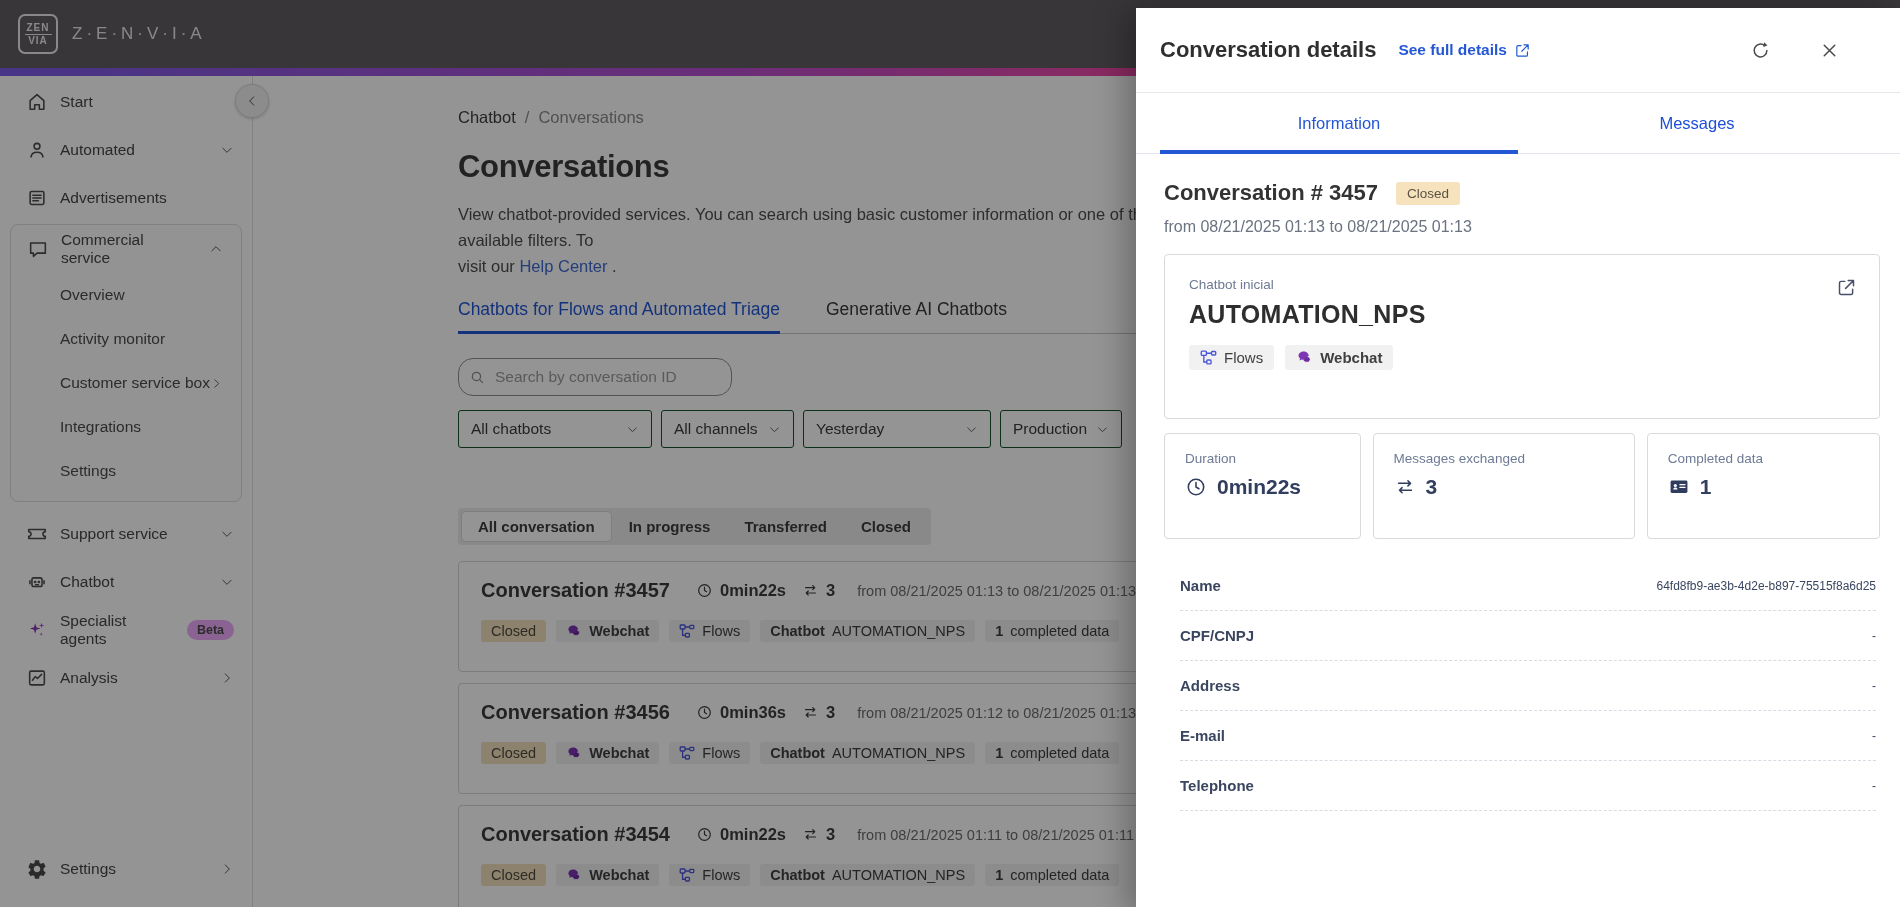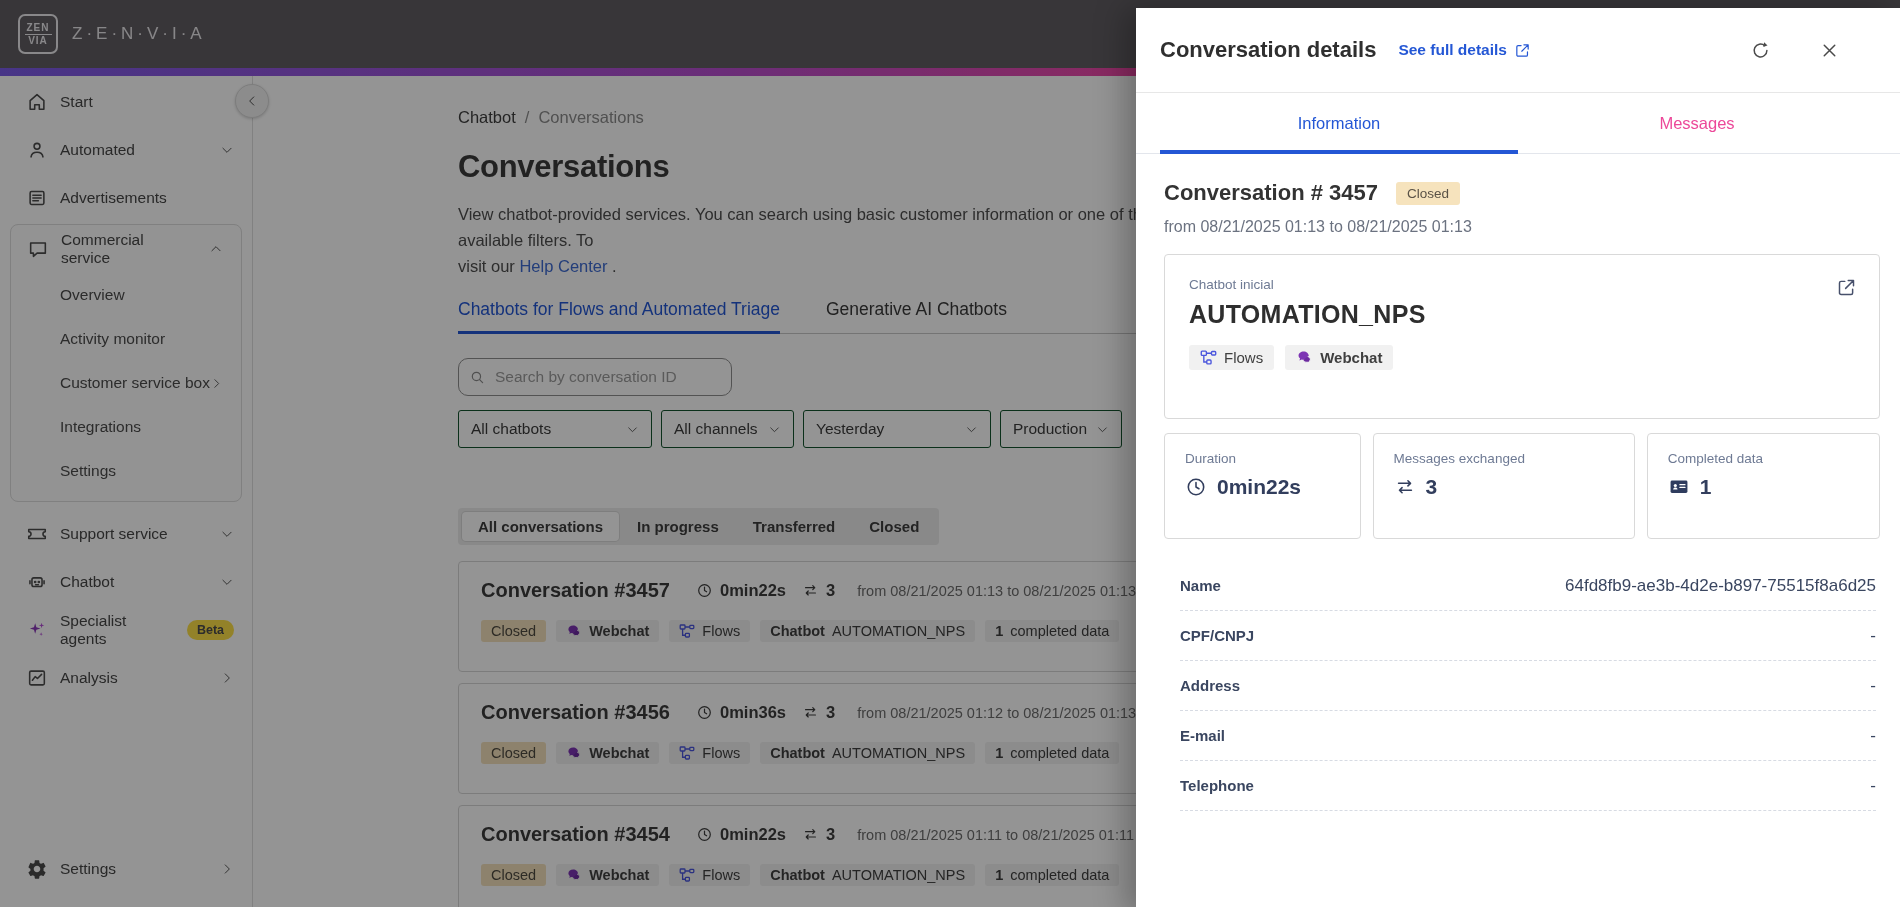--- a/index.html
+++ b/index.html
@@ -27,38 +27,38 @@
     padding:2px 0 14px; position:relative; flex-shrink:0; }
   .side-item { height:48px; display:flex; align-items:center; gap:12px; padding:0 18px 0 26px;
     font-size:15.5px; color:#474747; cursor:pointer; }
   .side-item svg { width:22px; height:22px; color:#4c4c4c; flex-shrink:0; }
   .chev { margin-left:auto; }
   .chev svg { width:14px; height:14px; color:#555; }
   .side-group { margin:2px 10px 0; border:1px solid #dcdcdc; border-radius:8px; padding-bottom:8px; background:#fdfdfd; }
   .side-group .side-item { padding-left:16px; }
   .sub-item { height:44px; display:flex; align-items:center; padding:0 18px 0 49px; font-size:15.5px; color:#4c4c4c; cursor:pointer; }
   .sub-item .chev svg { width:13px; height:13px; }
-  .beta-pill { background:#fde047; color:#4c4c4c; font-size:12.5px; font-weight:bold; border-radius:10px; padding:3px 10px; margin-left:10px; }
+  .beta-pill { background:#f0abfc; color:#4c4c4c; font-size:12.5px; font-weight:bold; border-radius:10px; padding:3px 10px; margin-left:10px; }
   .bottom-item { margin-top:auto; }
   .collapse-btn { position:absolute; right:-17px; top:8px; width:34px; height:34px; border-radius:50%;
     background:#f2f2f2; border:1px solid #d8d8d8; box-shadow:0 1px 3px rgba(0,0,0,.18);
     display:flex; align-items:center; justify-content:center; z-index:5; cursor:pointer; }
   .collapse-btn svg { width:14px; height:14px; color:#4a4a4a; }
 
   
   .main { flex:1; padding:32px 0 0 205px; }
   .breadcrumb { font-size:16.5px; color:#8b8b8b; display:flex; gap:9px; }
   .breadcrumb .bc-root { color:#3f3f3f; cursor:pointer; }
   .page-title { margin-top:22px; font-size:31px; font-weight:bold; color:#3c3c3c; letter-spacing:-0.3px; }
   .page-desc { margin-top:16px; font-size:16.5px; line-height:26px; color:#4e4e4e; width:740px; }
   .page-desc a { color:#3e6bd2; text-decoration:none; cursor:pointer; }
   .main-tabs { margin-top:20px; display:flex; gap:46px; border-bottom:1px solid #c9c9c9; width:678px; }
   .main-tab { font-size:17.5px; padding-bottom:11px; color:#3a3a3a; cursor:pointer; }
   .main-tab.active { color:#2457d5; border-bottom:3px solid #2457d5; margin-bottom:-1px; }
-  .search-box { margin-top:24px; width:274px; height:38px; border:1px solid #909090; border-radius:10px;
+  .search-box { margin-top:24px; width:274px; height:38px; border:1px solid #909090; border-radius:15px;
     display:flex; align-items:center; padding:0 10px; gap:9px; background:#fff; }
   .search-box svg { width:17px; height:17px; color:#8a8a8a; flex-shrink:0; }
   .search-box input { border:none; outline:none; flex:1; font-size:15.5px; font-family:inherit; color:#3c3c3c; background:transparent; }
   .search-box input::placeholder { color:#9c9c9c; }
   .filter-row { margin-top:14px; display:flex; gap:9px; }
   .dd { height:38px; border:1px solid #14532d; border-radius:3px; display:flex; align-items:center;
     justify-content:space-between; padding:0 12px; font-size:15.5px; color:#3b3b3b; cursor:pointer; background:#fff; }
   .dd svg { width:13px; height:13px; color:#555; }
   .dd.w1{width:194px}.dd.w2{width:133px}.dd.w3{width:188px}.dd.w4{width:122px}
 
@@ -87,21 +87,21 @@
   .panel { position:absolute; top:8px; right:0; width:764px; height:907px; background:#fff; z-index:60;
     box-shadow:-10px 0 30px rgba(0,0,0,.28); display:flex; flex-direction:column; }
   .p-header { height:85px; display:flex; align-items:center; padding:0 60px 0 24px; gap:22px; border-bottom:1px solid #e7e7e7; }
   .p-title { font-size:22px; font-weight:bold; color:#2f2f2f; }
   .see-full { display:flex; align-items:center; gap:7px; color:#2457d5; font-size:15.5px; font-weight:bold; cursor:pointer; }
   .see-full svg { width:17px; height:17px; }
   .p-header .spacer { flex:1; }
   .icon-btn { background:none; border:none; cursor:pointer; color:#4a4a4a; padding:0; margin-left:26px; }
   .icon-btn svg { width:21px; height:21px; }
   .p-tabs { height:61px; display:flex; padding:0 24px; border-bottom:1px solid #e3e6ec; }
-  .p-tab { flex:1; display:flex; align-items:center; justify-content:center; font-size:16.5px; color:#ec4899;
+  .p-tab { flex:1; display:flex; align-items:center; justify-content:center; font-size:16.5px; color:#1d4ed8;
     position:relative; cursor:pointer; }
   .p-tab.active { color:#2457d5; }
   .p-tab.active::after { content:""; position:absolute; left:0; right:0; bottom:-1px; height:4px; background:#2457d5; }
   .p-body { flex:1; padding:26px 20px 0 28px; overflow:hidden; }
   .conv-row { display:flex; align-items:center; gap:18px; }
   .conv-title { font-size:22px; font-weight:bold; color:#333; }
   .badge-closed { background:#f6e3bd; color:#5a5246; font-size:13.5px; padding:4px 11px; border-radius:3px; }
   .conv-period { margin-top:12px; font-size:16px; color:#6b7280; }
   .chatbot-card { margin-top:18px; height:165px; border:1px solid #d9d9d9; border-radius:4px; padding:22px 24px; position:relative; }
   .cc-label { font-size:13.5px; color:#6e7a94; }
@@ -111,21 +111,21 @@
   .cc-ext { position:absolute; top:22px; right:22px; color:#47506b; cursor:pointer; }
   .cc-ext svg { width:21px; height:21px; }
   .stats { margin-top:14px; display:grid; grid-template-columns:198fr 264fr 235fr; gap:12px; }
   .stat { border:1px solid #d9d9d9; border-radius:4px; padding:17px 20px; height:106px; }
   .s-label { font-size:13.5px; color:#6e7a94; }
   .s-value { margin-top:9px; display:flex; align-items:center; gap:10px; font-size:21px; font-weight:bold; color:#323e5d; }
   .s-value svg { width:22px; height:22px; color:#323e5d; }
   .fields { margin-top:22px; padding-left:16px; padding-right:4px; }
   .f-row { height:50px; display:flex; align-items:center; justify-content:space-between; border-bottom:1.5px dashed #d7dbe3; }
   .f-label { font-size:15px; font-weight:bold; color:#3a4660; }
-  .f-value { font-size:17px; color:#3a4660; }
+  .f-value { font-size:12px; color:#3a4660; }
 </style>
 </head>
 <body>
 
 <div class="app">
 
   <header class="topbar">
     <div class="logo-box">
       <span>ZEN</span>
       <span>VIA</span>
@@ -351,21 +351,21 @@
           <span>Production</span>
           <span>
               <svg class="ic" viewBox="0 0 24 24" stroke-width="2.4">
                 <path d="M5 9l7 7 7-7"></path>
               </svg>
             </span>
         </div>
       </div>
 
       <div class="status-seg">
-        <div class="seg-item active">All conversations</div>
+        <div class="seg-item active">All conversation</div>
         <div class="seg-item">In progress</div>
         <div class="seg-item">Transferred</div>
         <div class="seg-item">Closed</div>
       </div>
 
       <div class="cards">
 
         <div class="card">
           <div class="card-head">
             <span class="card-title">Conversation #3457</span>

